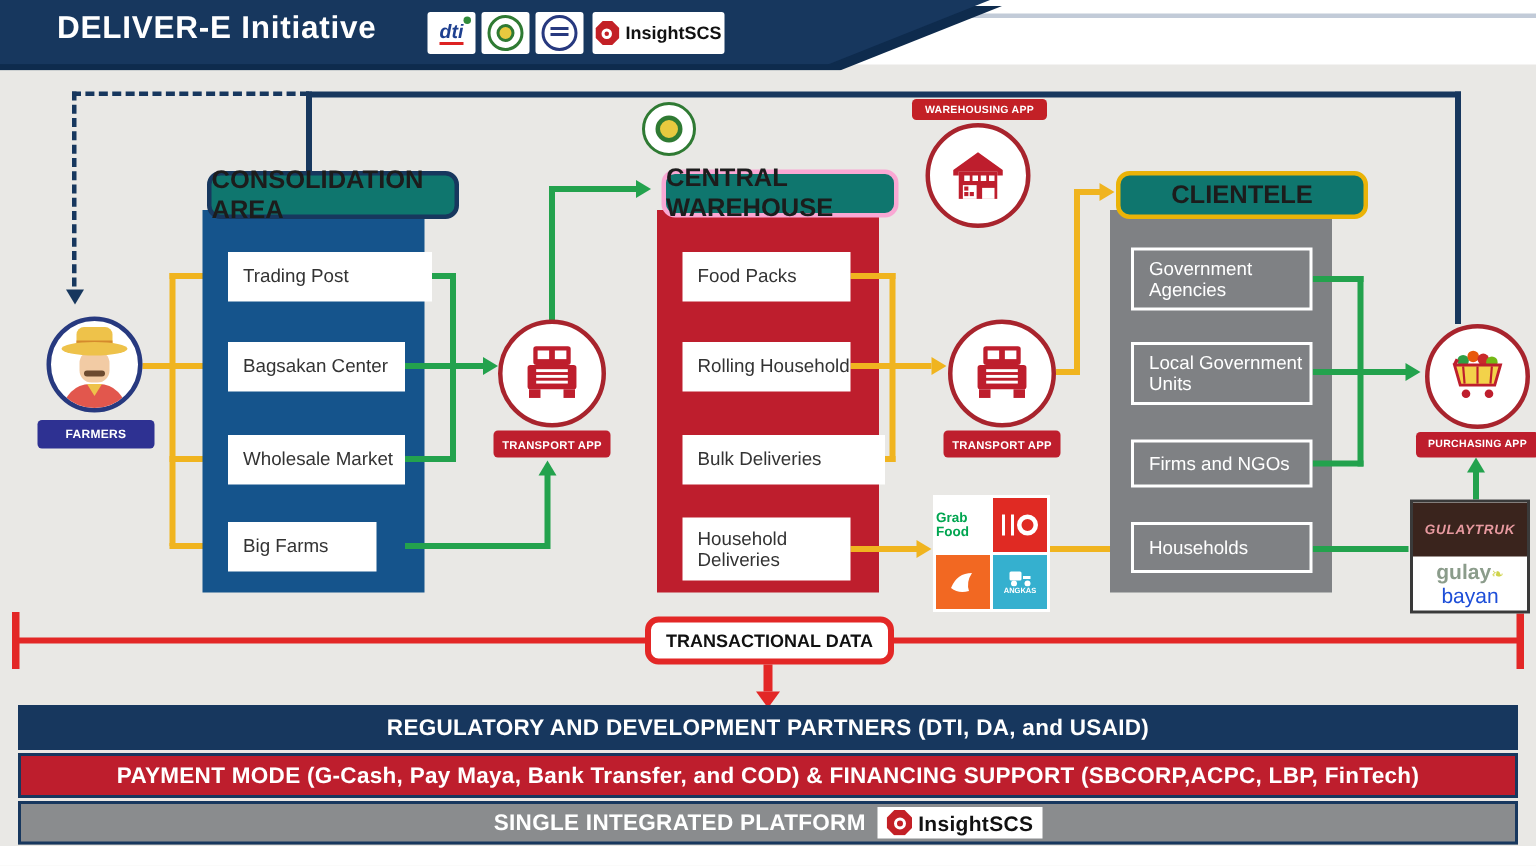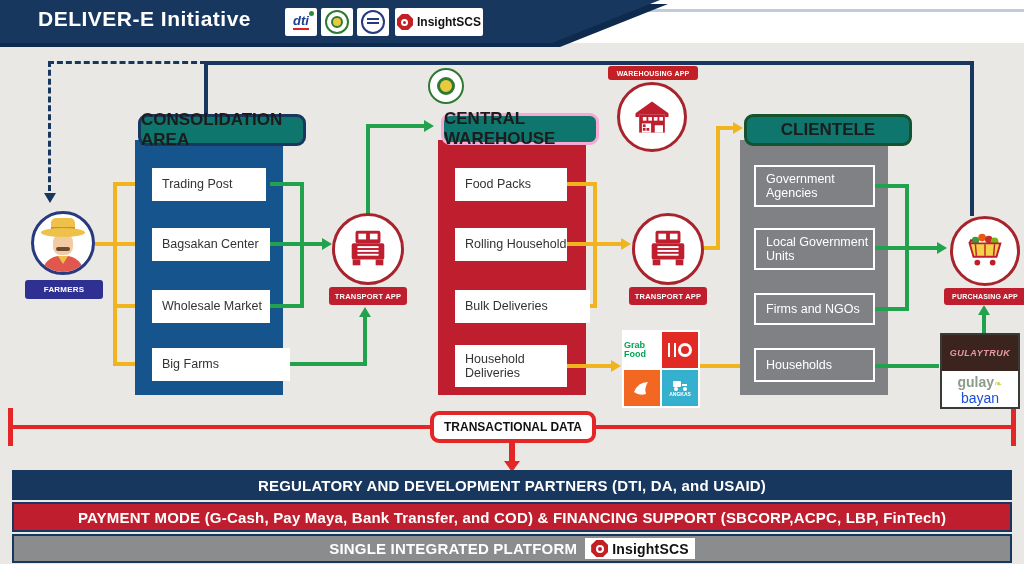--- a/index.html
+++ b/index.html
@@ -163,24 +163,24 @@
   <div class="arr r yellow-a" style="left:141px; top:178px;"></div>
   <div class="h-line yellow" style="left:113px; top:242px; width:28px; height:4px;"></div>
   <div class="arr r yellow-a" style="left:141px; top:238px;"></div>
   <div class="h-line yellow" style="left:113px; top:304px; width:28px; height:4px;"></div>
   <div class="arr r yellow-a" style="left:141px; top:300px;"></div>
   <div class="h-line yellow" style="left:113px; top:362px; width:28px; height:4px;"></div>
   <div class="arr r yellow-a" style="left:141px; top:358px;"></div>
 
   <div class="grp blue-box" style="left:135px; top:140px; width:148px; height:255px;"></div>
   <div class="grp-label" style="left:138px; top:114px; width:168px; height:32px; border:3px solid #17375e;">CONSOLIDATION AREA</div>
-  <div class="item" style="left:152px; top:168px; width:114px; height:33px;">Trading Post</div>
+  <div class="item" style="left:152px; top:168px; width:136px; height:33px;">Trading Post</div>
   <div class="item" style="left:152px; top:228px; width:118px; height:33px;">Bagsakan Center</div>
   <div class="item" style="left:152px; top:290px; width:118px; height:33px;">Wholesale Market</div>
-  <div class="item" style="left:152px; top:348px; width:138px; height:33px;">Big Farms</div>
+  <div class="item" style="left:152px; top:348px; width:99px; height:33px;">Big Farms</div>
 
   <div class="h-line green" style="left:270px; top:182px; width:34px; height:4px;"></div>
   <div class="h-line green" style="left:270px; top:242px; width:34px; height:4px;"></div>
   <div class="h-line green" style="left:270px; top:304px; width:34px; height:4px;"></div>
   <div class="v-line green" style="left:300px; top:182px; width:4px; height:126px;"></div>
   <div class="h-line green" style="left:300px; top:242px; width:24px; height:4px;"></div>
   <div class="arr r green-a" style="left:322px; top:238px;"></div>
   <div class="h-line green" style="left:270px; top:362px; width:96px; height:4px;"></div>
   <div class="v-line green" style="left:363px; top:316px; width:4px; height:50px;"></div>
   <div class="arr u green-a" style="left:359px; top:307px;"></div>
@@ -278,21 +278,21 @@
           <circle cx="14" cy="10" r="2" fill="#fff"></circle>
           <rect x="11" y="5" width="5" height="2" fill="#fff"></rect>
         </svg>
       <span style="color:#fff;font-size:5px;font-weight:bold;">ANGKAS</span>
     </div>
   </div>
   <div class="h-line yellow" style="left:700px; top:364px; width:42px; height:4px;"></div>
   <div class="arr r yellow-a" style="left:740px; top:360px;"></div>
 
   <div class="grp gray-box" style="left:740px; top:140px; width:148px; height:255px;"></div>
-  <div class="grp-label" style="left:744px; top:114px; width:168px; height:32px; border:3px solid #14532d;">CLIENTELE</div>
+  <div class="grp-label" style="left:744px; top:114px; width:168px; height:32px; border:3px solid #eab308;">CLIENTELE</div>
   <div class="item gray-item" style="left:754px; top:165px; width:121px; height:42px;">Government Agencies</div>
   <div class="item gray-item" style="left:754px; top:228px; width:121px; height:42px;">Local Government Units</div>
   <div class="item gray-item" style="left:754px; top:293px; width:121px; height:32px;">Firms and NGOs</div>
   <div class="item gray-item" style="left:754px; top:348px; width:121px; height:34px;">Households</div>
 
   <div class="h-line green" style="left:875px; top:184px; width:34px; height:4px;"></div>
   <div class="h-line green" style="left:875px; top:246px; width:34px; height:4px;"></div>
   <div class="h-line green" style="left:875px; top:307px; width:34px; height:4px;"></div>
   <div class="v-line green" style="left:905px; top:184px; width:4px; height:127px;"></div>
   <div class="h-line green" style="left:905px; top:246px; width:34px; height:4px;"></div>

